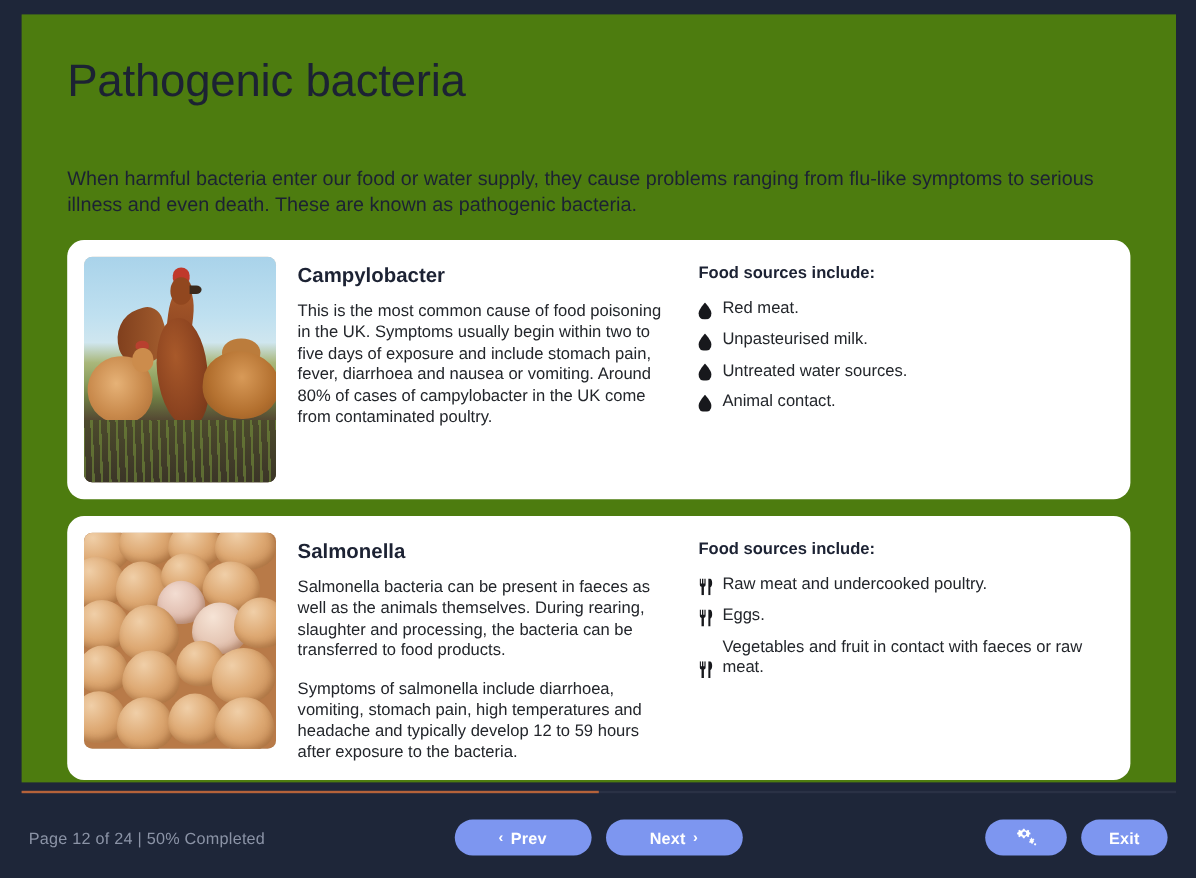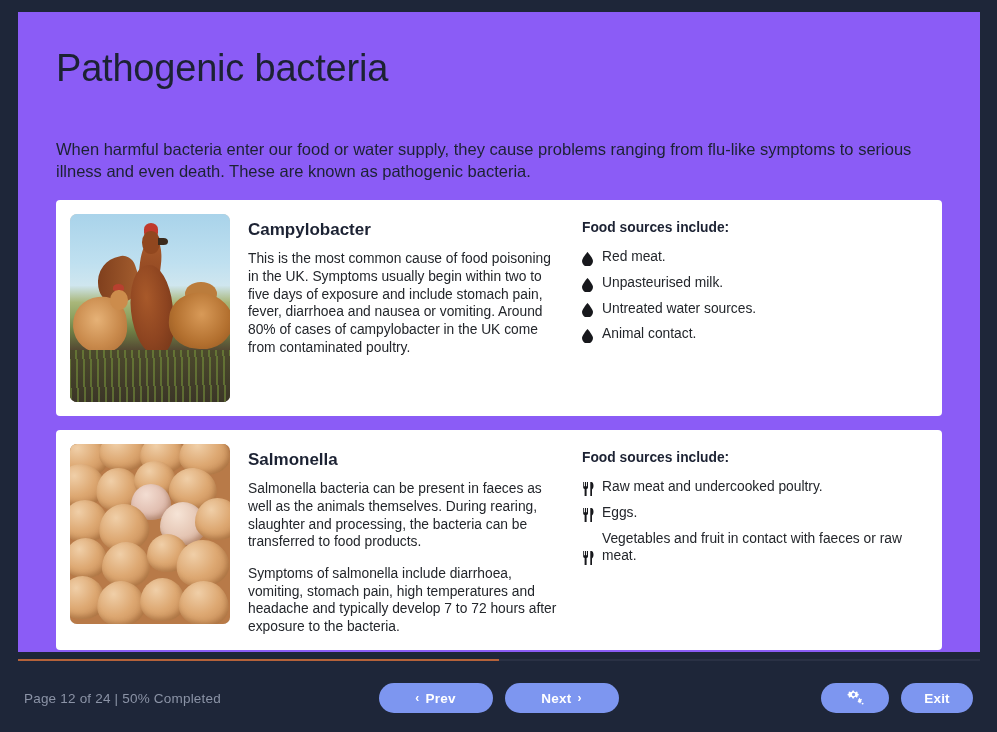--- a/index.html
+++ b/index.html
@@ -17,21 +17,21 @@
     position: relative;
   }
 
   
   .slide {
     position: absolute;
     left: 18px;
     top: 12px;
     width: 962px;
     height: 640px;
-    background: #8b5cf6;
+    background: #4d7c0f;
     padding: 36px 38px 0 38px;
   }
 
   .page-title {
     font-size: 38px;
     font-weight: 400;
     color: #1c2233;
     letter-spacing: -0.2px;
     line-height: 1.1;
     margin-bottom: 30px;
@@ -42,21 +42,21 @@
     line-height: 1.35;
     color: #1c2233;
     margin-bottom: 18px;
     max-width: 880px;
     margin-top: 48px;
   }
 
   
   .card {
     background: #ffffff;
-    border-radius: 4px;
+    border-radius: 14px;
     display: flex;
     align-items: flex-start;
     padding: 14px 16px 14px 14px;
     margin-bottom: 14px;
   }
 
   .card-thumb {
     flex: 0 0 160px;
     width: 160px;
     height: 188px;
@@ -379,21 +379,21 @@
         <div class="egg" style="left:-6%;top:73%;width:28%;height:24%;"></div>
         <div class="egg" style="left:17%;top:76%;width:30%;height:25%;transform:rotate(-4deg)"></div>
         <div class="egg" style="left:44%;top:74%;width:28%;height:24%;"></div>
         <div class="egg" style="left:68%;top:76%;width:31%;height:25%;transform:rotate(7deg)"></div>
       </div>
     </div>
 
     <div class="card-body">
       <div class="card-heading">Salmonella</div>
       <p class="card-para">Salmonella bacteria can be present in faeces as well as the animals themselves. During rearing, slaughter and processing, the bacteria can be transferred to food products.</p>
-      <p class="card-para">Symptoms of salmonella include diarrhoea, vomiting, stomach pain, high temperatures and headache and typically develop 7 to 72 hours after exposure to the bacteria.</p>
+      <p class="card-para">Symptoms of salmonella include diarrhoea, vomiting, stomach pain, high temperatures and headache and typically develop 12 to 59 hours after exposure to the bacteria.</p>
     </div>
 
     <div class="card-sources">
       <div class="sources-title">Food sources include:</div>
       <ul class="src-list">
         <li class="src-item">
           <span class="src-icon">
             <svg width="12" height="14" viewBox="0 0 12 14">
                 <path fill="currentColor" d="M1 0h1.1v4.2h.9V0h1.1v4.2h.9V0H6v5.2c0 .9-.6 1.6-1.4 1.8V14H2.6V7C1.8 6.8 1.2 6.1 1.2 5.2V0zM9.4 0c1.2 0 2.1 1.6 2.1 3.8 0 1.8-.6 3.2-1.5 3.6V14H8.3V0h1.1z"></path>
               </svg>

